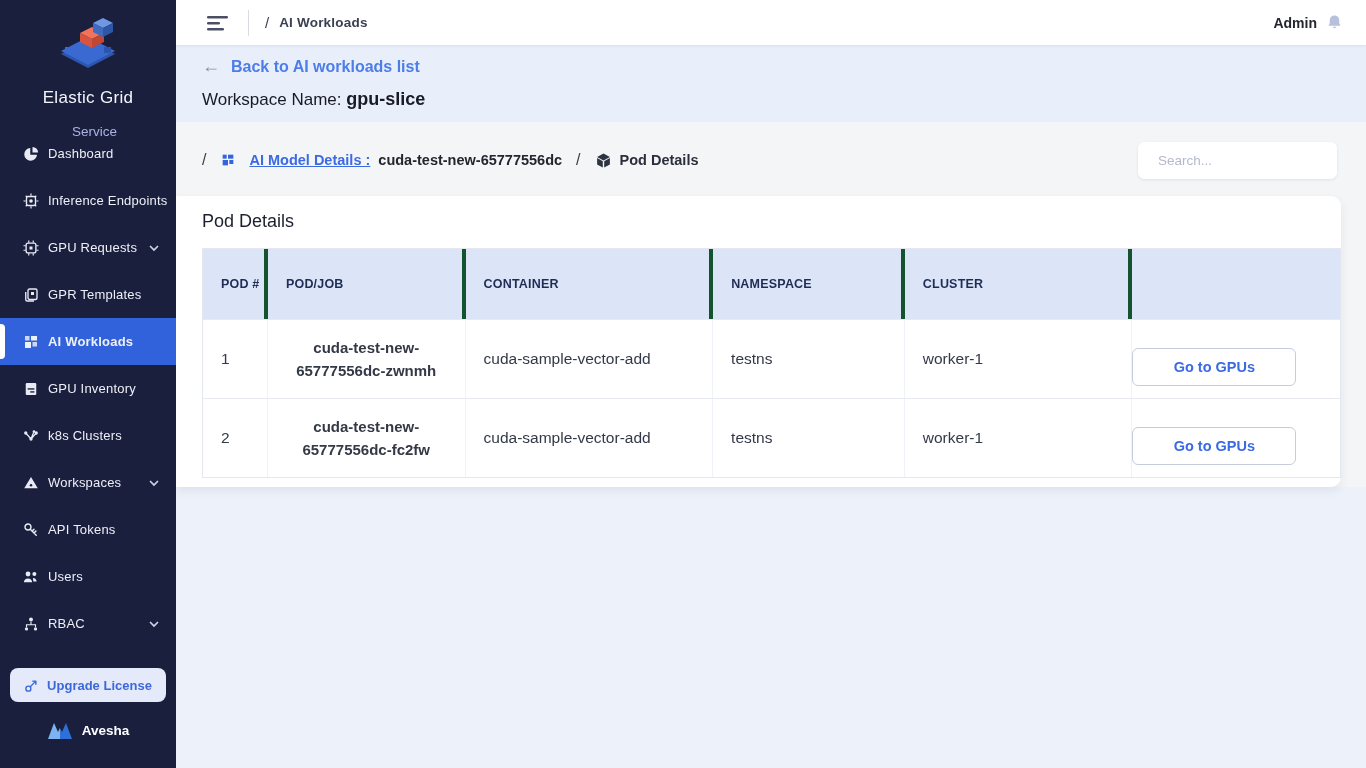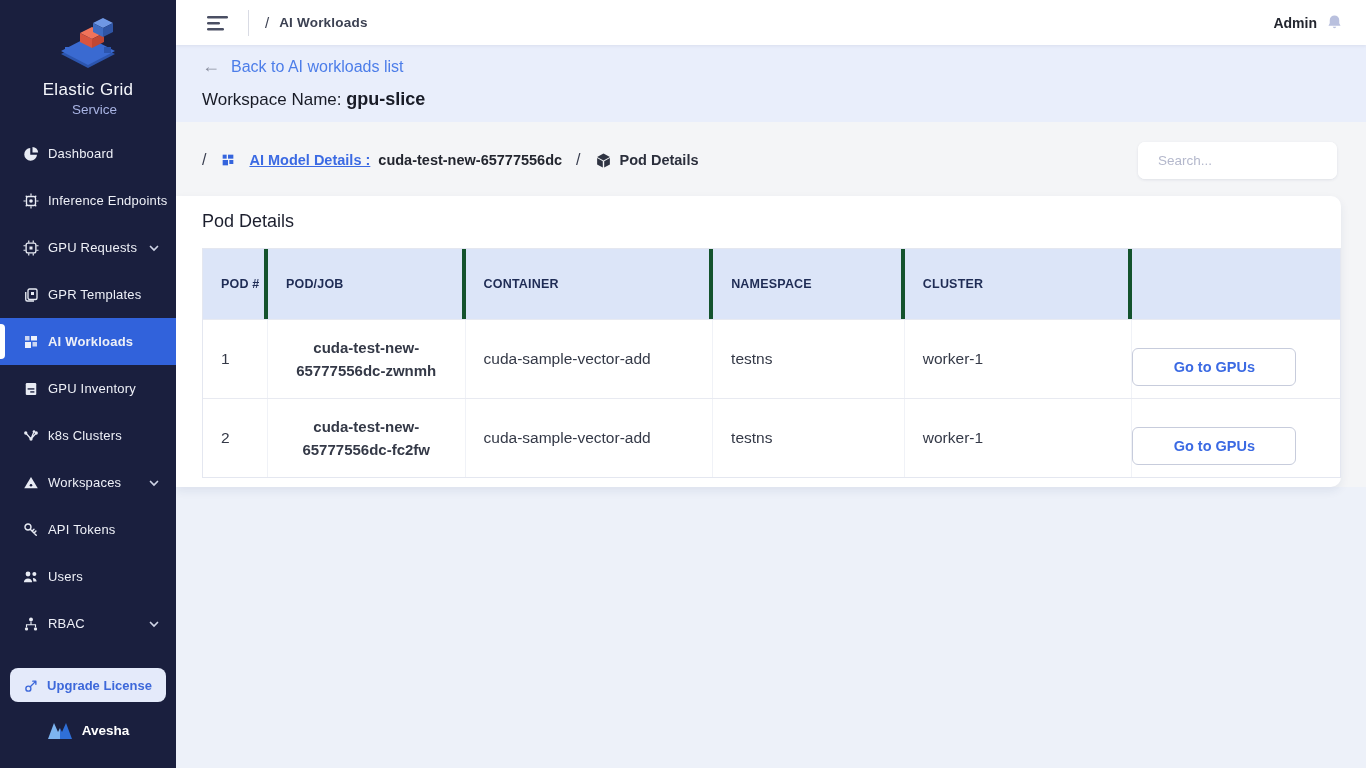--- a/index.html
+++ b/index.html
@@ -2,22 +2,22 @@
 <html><head>
 <meta charset="utf-8">
 <style>
   * { margin:0; padding:0; box-sizing:border-box; }
   html,body { width:1366px; height:768px; font-family:"Liberation Sans", sans-serif; }
   #app { position:relative; width:1366px; height:768px; background:#edf1f9; overflow:hidden; }
 
   
   .sidebar { position:absolute; left:0; top:0; width:176px; height:768px; background:#1a1f3e; z-index:6; }
   .logo-block { padding-top:16px; text-align:center; }
-  .logo-title { color:#f4f6fb; font-size:17px; font-weight:500; letter-spacing:.3px; margin-top:6px; }
-  .logo-sub { color:#a9b4e4; font-size:13.5px; margin-top:2px;padding-left:13px; }
+  .logo-title { color:#f4f6fb; font-size:17px; font-weight:500; letter-spacing:.3px; margin-top:14px; }
+  .logo-sub { color:#a9b4e4; font-size:13.5px; margin-top:16px;padding-left:13px; }
   .nav { position:absolute; top:130px; left:0; right:0; }
   .nav-item { position:relative; height:47px; display:flex; align-items:center; padding-left:22px; gap:8px; cursor:pointer; }
   .nav-item .lbl { color:#eef0f7; font-size:13px; font-weight:500; letter-spacing:.2px; }
   .nav-item svg { flex:0 0 auto; }
   .nav-item.active { background:#3162db; }
   .nav-item.active .lbl { font-weight:700; }
   .active-pill { position:absolute; left:0; top:6px; width:5px; height:35px; background:#ffffff; border-radius:0 4px 4px 0; }
   .chev { position:absolute; right:16px; top:50%; transform:translateY(-50%); }
   .upgrade-btn { position:absolute; left:10px; top:668px; width:156px; height:34px; background:#e4eafa; border:none; border-radius:8px;
                  color:#3d68da; font-family:inherit; font-size:13px; font-weight:600; display:flex; align-items:center; justify-content:center; gap:8px; cursor:pointer; }
@@ -31,21 +31,21 @@
   .top-divider { width:1px; height:26px; background:#d9dbe4; margin:0 16px 0 18px; }
   .top-slash { color:#3c4152; font-size:15px; margin-right:10px; }
   .top-crumb { color:#3c4152; font-size:13.5px; font-weight:700; letter-spacing:.2px; }
   .top-right { margin-left:auto; margin-right:22px; display:flex; align-items:center; gap:8px; }
   .admin-lbl { color:#23262f; font-size:14px; font-weight:600; }
 
   
   .header-strip { position:absolute; left:176px; top:45px; width:1190px; height:77px; background:#e9eefb; }
   .back-row { position:absolute; left:26px; top:11px; display:flex; align-items:center; gap:11px; cursor:pointer; }
   .back-arrow { color:#8a8f9f; font-size:18px; }
-  .back-link { color:#4c7de9; font-size:16px; font-weight:400; }
+  .back-link { color:#4c7de9; font-size:16px; font-weight:700; }
   .ws-row { position:absolute; left:26px; top:44px; font-size:17px; color:#181b26; }
   .ws-label { font-weight:500; }
   .ws-name { font-weight:800; font-size:18px;margin-top:44px; }
 
   
   .gray-strip { position:absolute; left:176px; top:122px; width:1190px; height:365px; background:#f4f5f7; }
   .crumb2 { position:absolute; left:202px; top:140px; height:40px; display:flex; align-items:center; z-index:4; }
   .crumb2 .slash { color:#3a3f51; font-size:16px; }
   .crumb2 .mdl { color:#3b6ae3; font-size:14.5px; font-weight:700; text-decoration:underline; cursor:pointer; margin-left:13px; }
   .crumb2 .mname { color:#23262f; font-size:14.5px; font-weight:700; margin-left:8px; }

